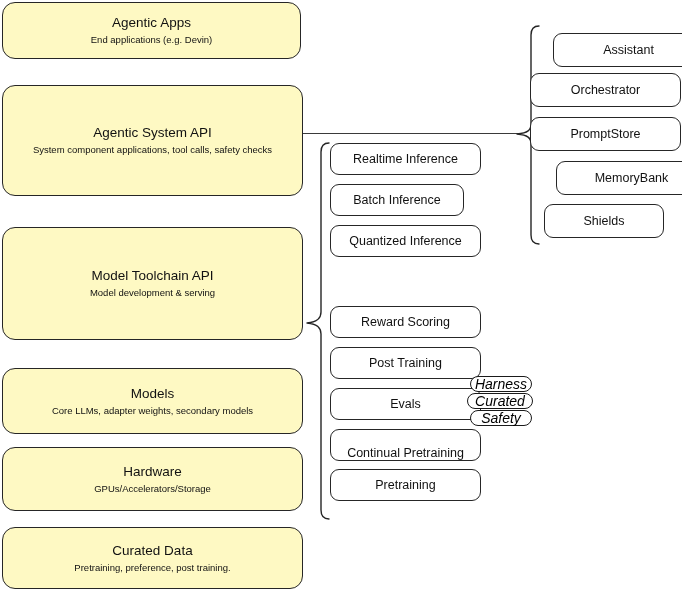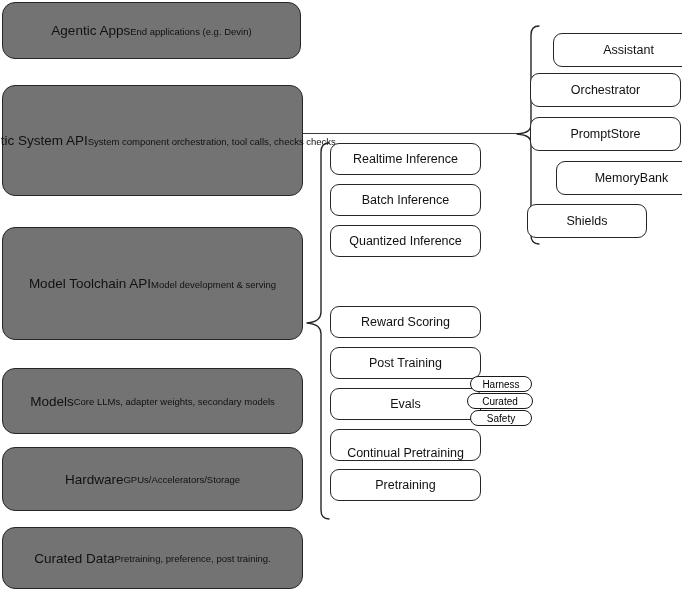--- a/index.html
+++ b/index.html
@@ -16,23 +16,23 @@
     width: 682px;
     height: 591px;
     overflow: hidden;
     background: #ffffff;
   }
   .layer-box {
     position: absolute;
     box-sizing: border-box;
     border: 1.3px solid #262626;
     border-radius: 13px;
-    background: #737373;
+    background: #fef9c3;
     display: flex;
-    flex-direction: row;
+    flex-direction: column;
     align-items: center;
     justify-content: center;
   }
   .layer-title {
     font-size: 13.5px;
     line-height: 17px;
     color: #111111;
     text-align: center;
     white-space: nowrap;
   }
@@ -59,24 +59,25 @@
   }
   .pill {
     position: absolute;
     box-sizing: border-box;
     border: 1.3px solid #1a1a1a;
     border-radius: 999px;
     background: #ffffff;
     display: flex;
     align-items: center;
     justify-content: center;
-    font-size: 10px;
+    font-size: 14px;
     color: #000000;
     white-space: nowrap;
     z-index: 5;
+    font-style: italic;
   }
   .connector-line {
     position: absolute;
     background: #3a3a3a;
     height: 1.2px;
   }
   .brace {
     position: absolute;
     pointer-events: none;
   }
@@ -90,21 +91,21 @@
 
 <div id="canvas">
 
   <div class="layer-box" style="left:2px; top:2px; width:299px; height:57px;">
     <div class="layer-title">Agentic Apps</div>
     <div class="layer-sub">End applications (e.g. Devin)</div>
   </div>
 
   <div class="layer-box" style="left:2px; top:85px; width:301px; height:111px;">
     <div class="layer-title">Agentic System API</div>
-    <div class="layer-sub">System component orchestration, tool calls, checks checks</div>
+    <div class="layer-sub">System component applications, tool calls, safety checks</div>
   </div>
 
   <div class="layer-box" style="left:2px; top:227px; width:301px; height:113px;">
     <div class="layer-title">Model Toolchain API</div>
     <div class="layer-sub">Model development &amp; serving</div>
   </div>
 
   <div class="layer-box" style="left:2px; top:368px; width:301px; height:66px;">
     <div class="layer-title">Models</div>
     <div class="layer-sub">Core LLMs, adapter weights, secondary models</div>
@@ -124,21 +125,21 @@
 
   <div class="brace" style="left:305px; top:141px; width:26px; height:380px;">
     <svg width="26" height="380" viewBox="0 0 26 380" fill="none" xmlns="http://www.w3.org/2000/svg">
       <path d="M24 2 C18 2, 16 5, 16 11 L16 171 C16 177, 13 181, 2 182 C13 183, 16 187, 16 193 L16 369 C16 375, 18 378, 24 378" stroke="#262626" stroke-width="1.4" fill="none" stroke-linecap="round" stroke-linejoin="round"></path>
     </svg>
   </div>
 
   <div class="cap-box" style="left:330px; top:143px; width:151px; height:32px;">
     <span>Realtime Inference</span>
   </div>
-  <div class="cap-box" style="left:330px; top:184px; width:151px; height:32px;">
+  <div class="cap-box" style="left:330px; top:184px; width:134px; height:32px;">
     <span>Batch Inference</span>
   </div>
   <div class="cap-box" style="left:330px; top:225px; width:151px; height:32px;">
     <span>Quantized Inference</span>
   </div>
   <div class="cap-box" style="left:330px; top:306px; width:151px; height:32px;">
     <span>Reward Scoring</span>
   </div>
   <div class="cap-box" style="left:330px; top:347px; width:151px; height:32px;">
     <span>Post Training</span>
@@ -174,17 +175,17 @@
   </div>
   <div class="cap-box" style="left:530px; top:117px; width:151px; height:34px;">
     <span>PromptStore</span>
   </div>
   <div class="cap-box" style="left:530px; top:73px; width:151px; height:34px;">
     <span>Orchestrator</span>
   </div>
   <div class="cap-box" style="left:556px; top:161px; width:151px; height:34px;text-align:center;">
     <span>MemoryBank</span>
   </div>
-  <div class="cap-box" style="left:527px; top:204px; width:120px; height:34px;">
+  <div class="cap-box" style="left:544px; top:204px; width:120px; height:34px;">
     <span>Shields</span>
   </div>
 
 </div>
 
 </body></html>

